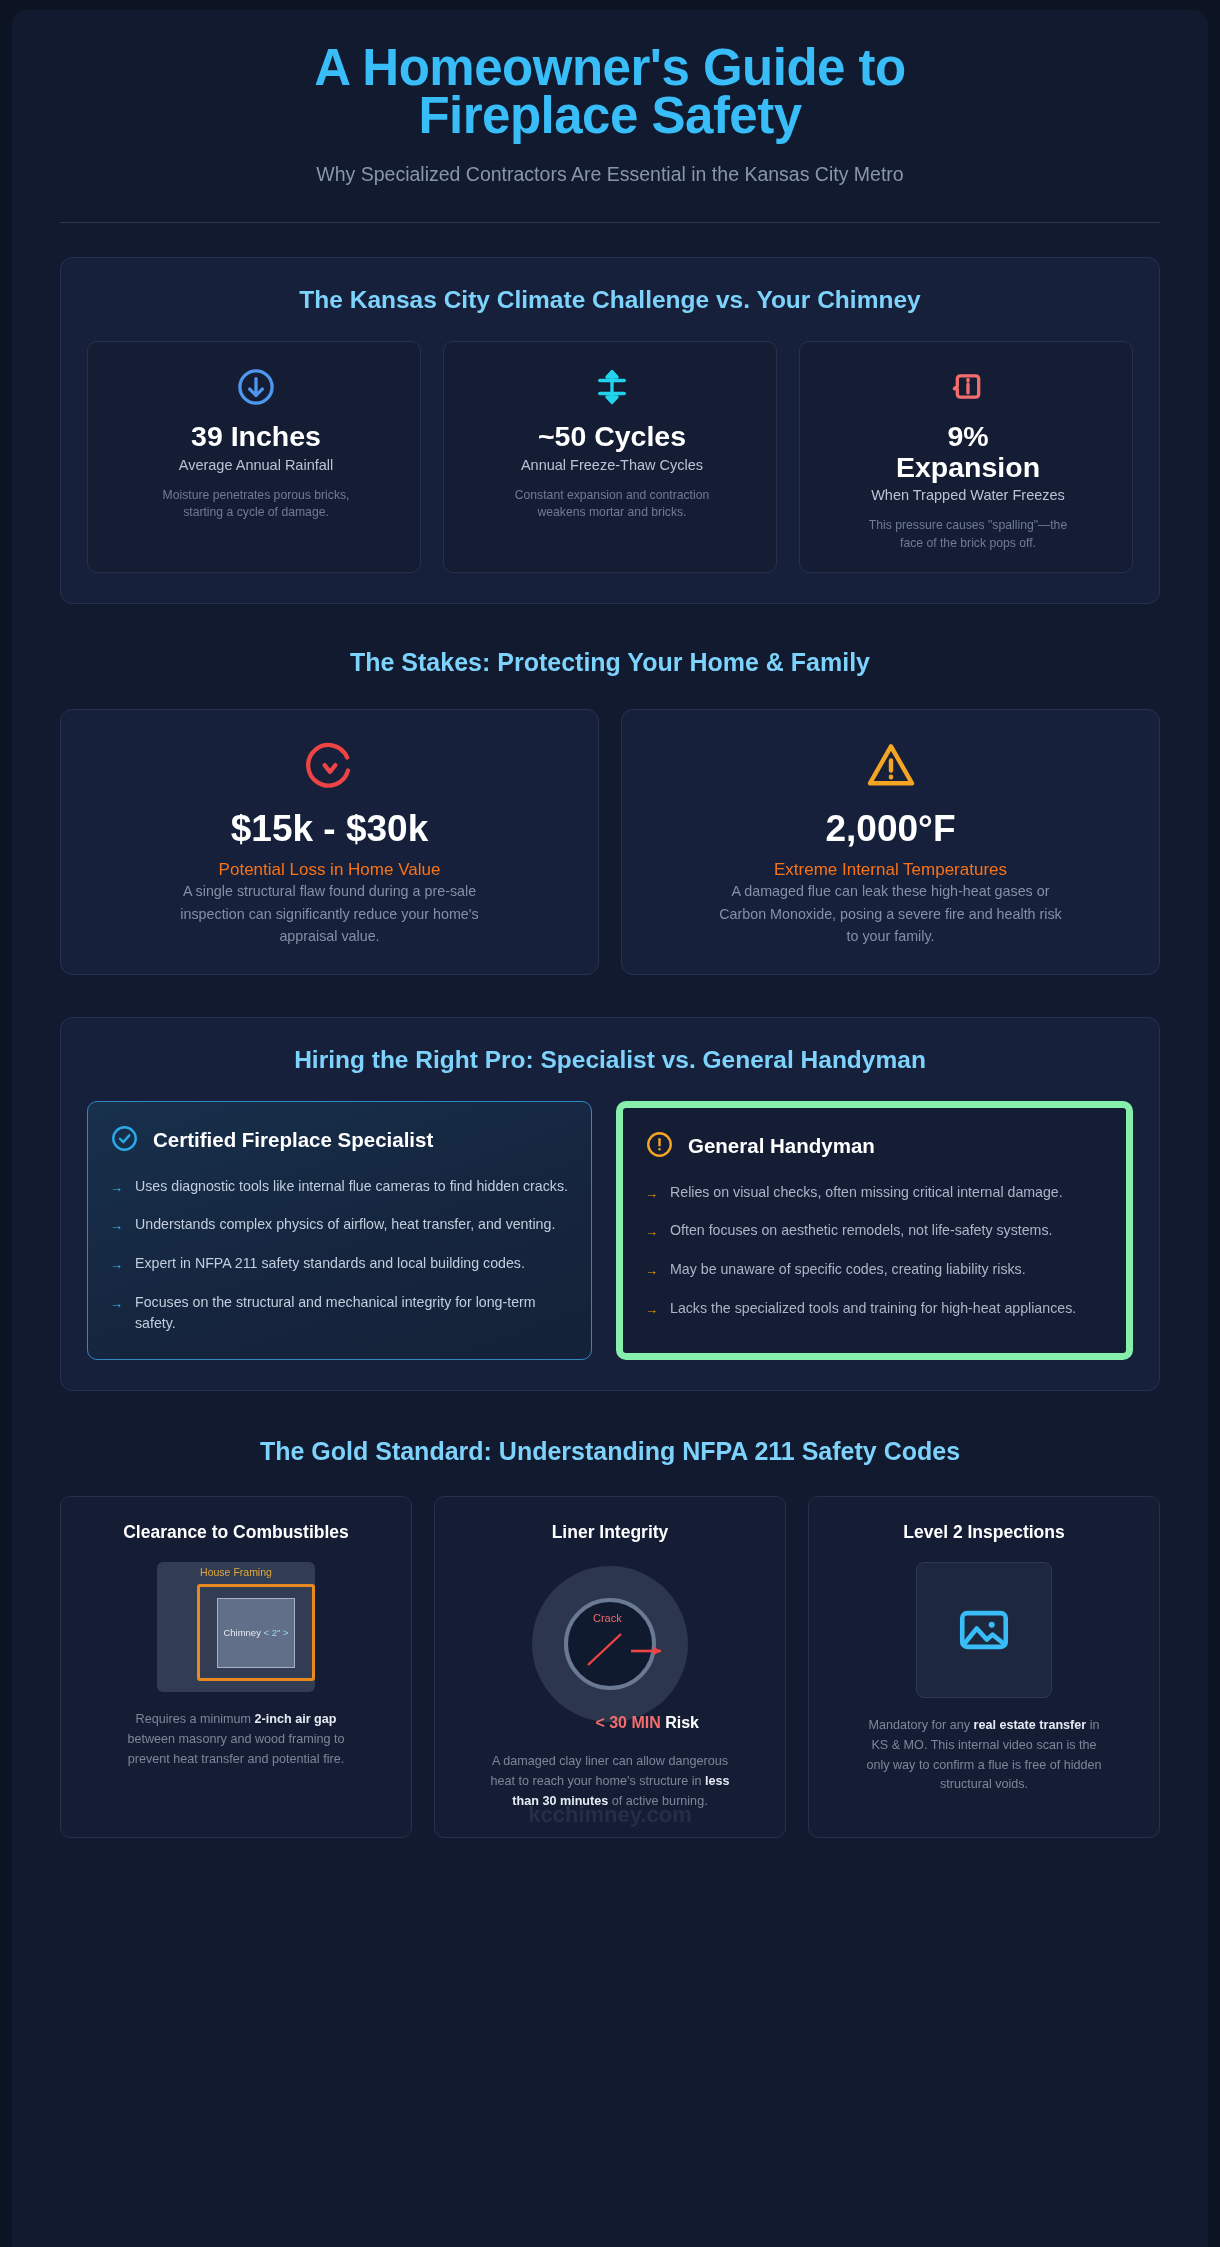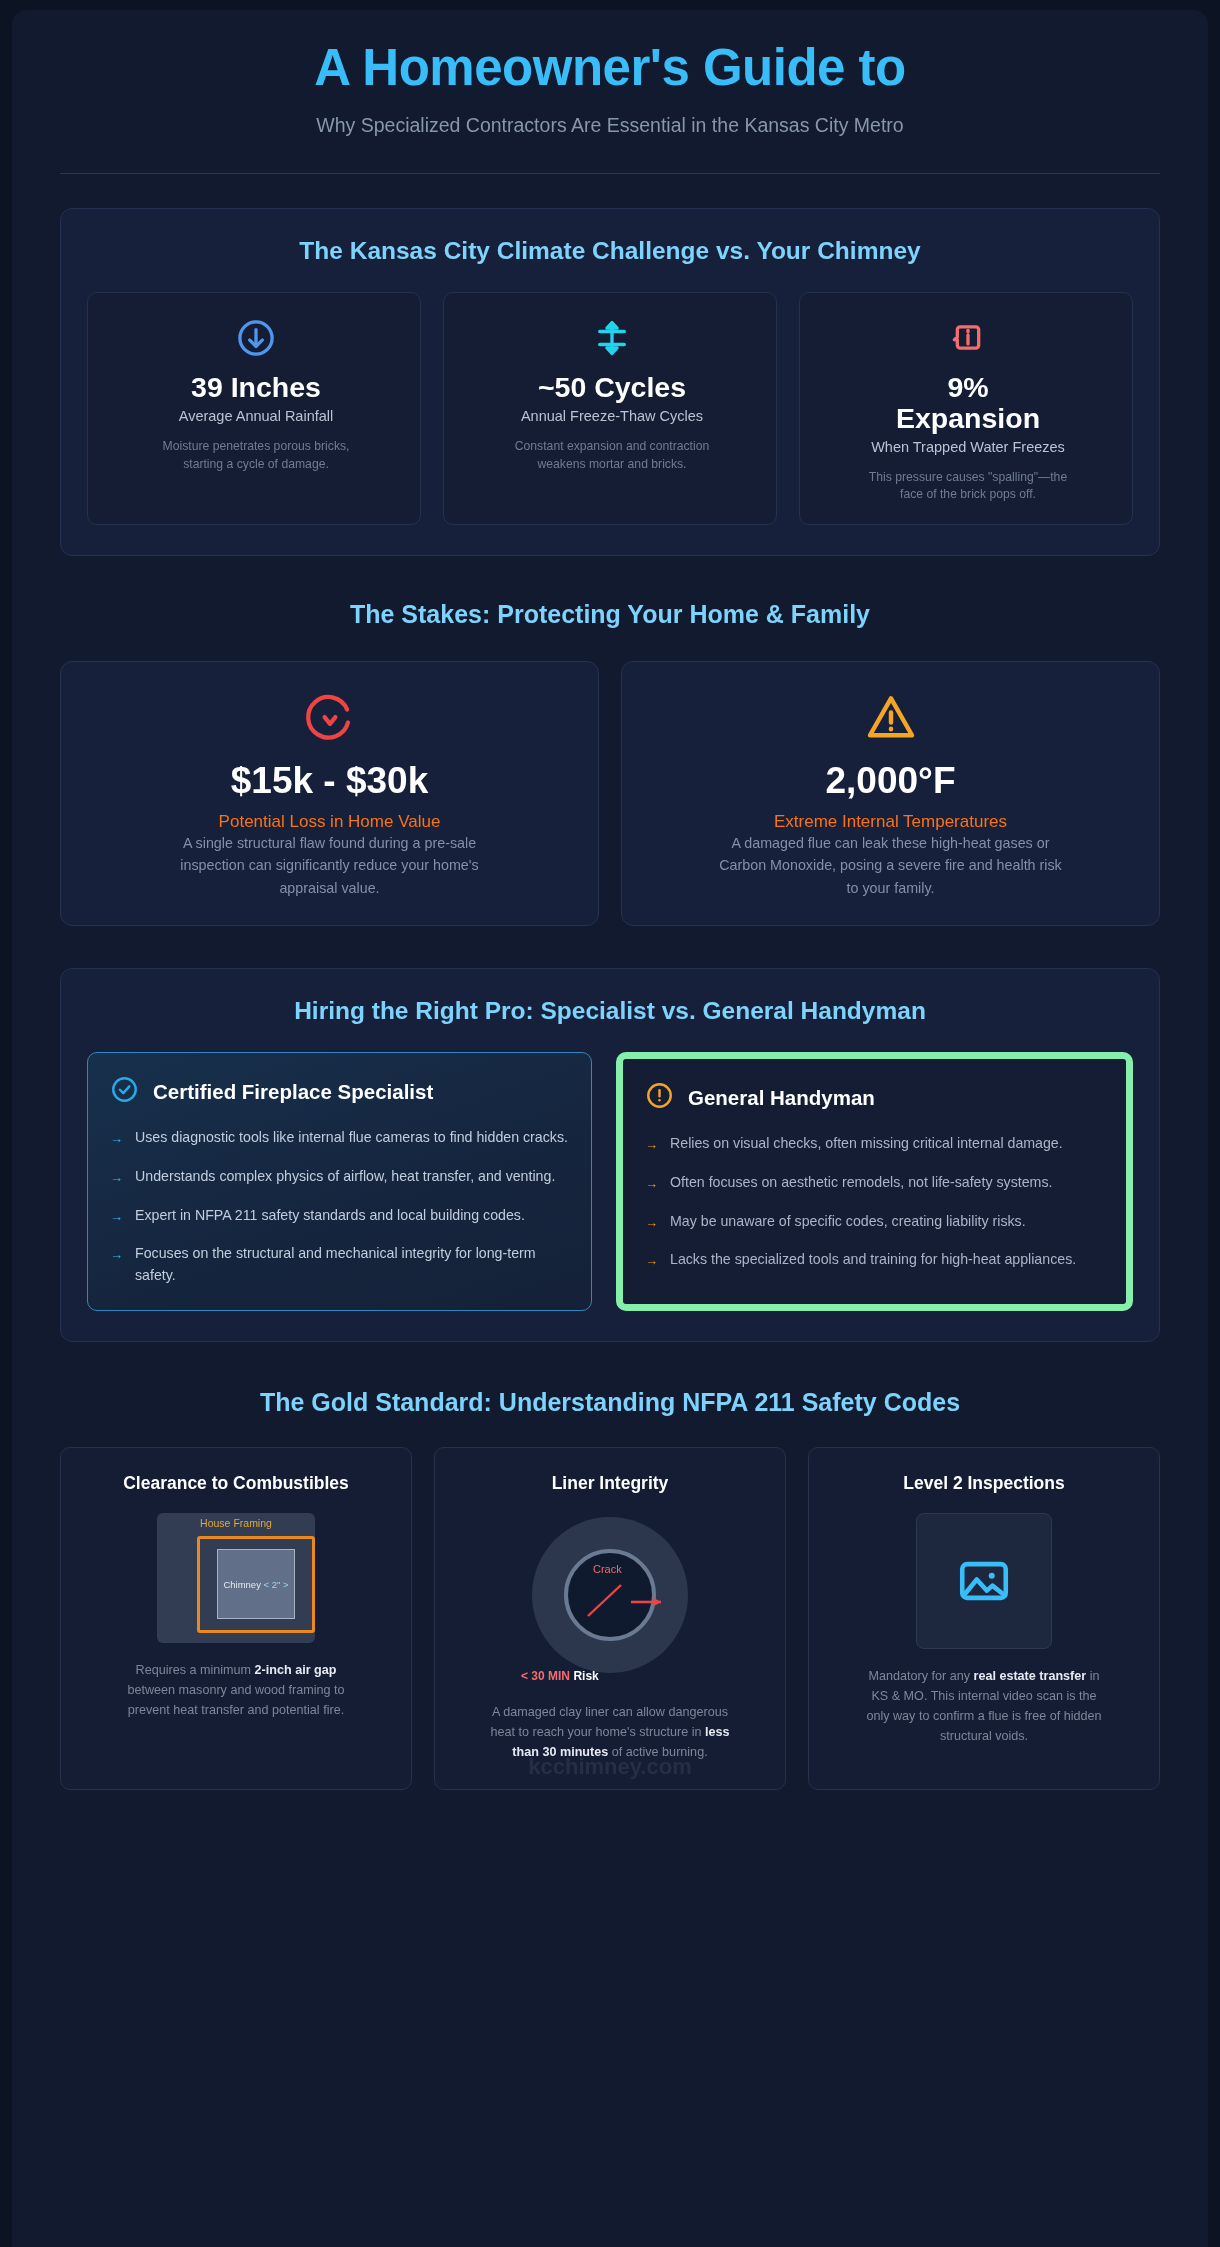--- a/index.html
+++ b/index.html
@@ -253,22 +253,22 @@
     font-size: 9.5px;
     white-space: nowrap;
   }
   .clearance-inner span .gap { color: #9fd6f4; }
 
   
   .liner-dia { width: 178px; height: 178px; position: relative; }
   .liner-label {
     position: absolute;
     bottom: 8px; left: 0; right: 0;
-    text-align: left;
-    font-size: 12px;
+    text-align: right;
+    font-size: 16px;
     font-weight: 700;
     color: #ffffff;
   }
   .liner-label .risk { color: #f26d6d; }
 
   
   .insp-thumb {
     width: 136px; height: 136px;
     background: #1d283f;
     border: 1px solid #2d3950;
@@ -289,20 +289,21 @@
   }
 </style>
 </head>
 <body>
 
 <div class="page">
 
   <div>
     <h1 class="hero-title">
       <span>A Homeowner's Guide to</span><br>
+      <span>Fireplace Safety</span>
     </h1>
     <p class="hero-sub">Why Specialized Contractors Are Essential in the Kansas City Metro</p>
     <div class="hero-rule"></div>
   </div>
 
   <div class="panel" style="margin-top:34px">
     <h2 class="panel-title">The Kansas City Climate Challenge vs. Your Chimney</h2>
     <div class="climate-row">
 
       <div class="stat-card">

